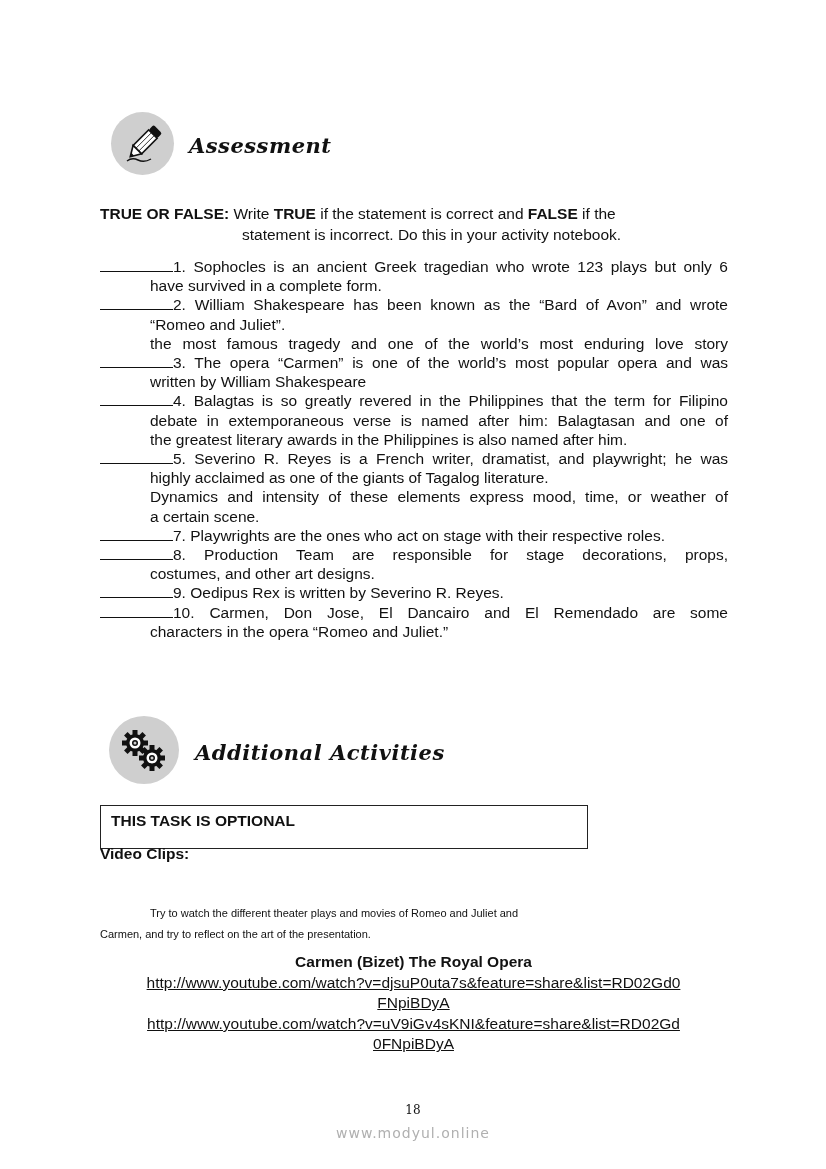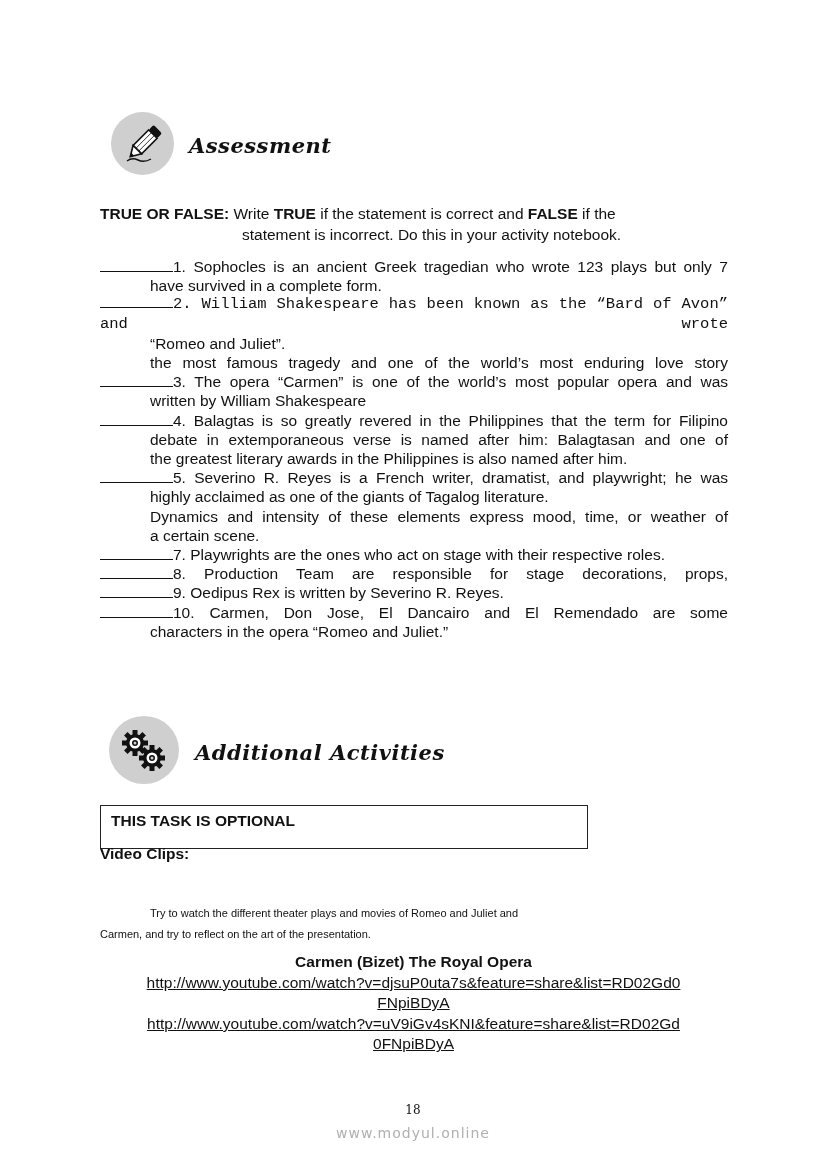--- a/index.html
+++ b/index.html
@@ -102,25 +102,25 @@
 
 <div class="instructions">
   <div>
     <span class="b">TRUE OR FALSE:</span><span> Write </span><span class="b">TRUE</span><span> if the statement is correct and </span><span class="b">FALSE</span><span> if the</span>
   </div>
   <div class="line2">statement is incorrect. Do this in your activity notebook.</div>
 </div>
 
 <div class="items" id="items">
     <div class="item">
-      <span class="first" style="text-align-last: justify;"><span class="blank"></span><span>1. Sophocles is an ancient Greek tragedian who wrote 123 plays but only 7</span></span>
+      <span class="first" style="text-align-last: justify;"><span class="blank"></span><span>1. Sophocles is an ancient Greek tragedian who wrote 123 plays but only 6</span></span>
       <span class="cont">have survived in a complete form.</span>
     </div>
     <div class="item">
-      <span class="first" style="text-align-last: justify; font-family: Liberation Mono, monospace;"><span class="blank"></span><span>2. William Shakespeare has been known as the “Bard of Avon” and wrote</span></span>
+      <span class="first" style="text-align-last: justify;"><span class="blank"></span><span>2. William Shakespeare has been known as the “Bard of Avon” and wrote</span></span>
       <span class="cont">“Romeo and Juliet”.</span>
       <span class="cont" style="text-align-last: justify;">the most famous tragedy and one of the world’s most enduring love story</span>
     </div>
     <div class="item">
       <span class="first" style="text-align-last: justify;"><span class="blank"></span><span>3. The opera “Carmen” is one of the world’s most popular opera and was</span></span>
       <span class="cont">written by William Shakespeare</span>
     </div>
     <div class="item">
       <span class="first" style="text-align-last: justify;"><span class="blank"></span><span>4. Balagtas is so greatly revered in the Philippines that the term for Filipino</span></span>
       <span class="cont" style="text-align-last: justify;">debate in extemporaneous verse is named after him: Balagtasan and one of</span>
@@ -132,20 +132,21 @@
     </div>
     <div class="item">
       <span class="cont" style="text-align-last: justify;">Dynamics and intensity of these elements express mood, time, or weather of</span>
       <span class="cont">a certain scene.</span>
     </div>
     <div class="item">
       <span class="first"><span class="blank"></span><span>7. Playwrights are the ones who act on stage with their respective roles.</span></span>
     </div>
     <div class="item">
       <span class="first" style="text-align-last: justify;"><span class="blank"></span><span>8. Production Team are responsible for stage decorations, props,</span></span>
+      <span class="cont">costumes, and other art designs.</span>
     </div>
     <div class="item">
       <span class="first"><span class="blank"></span><span>9. Oedipus Rex is written by Severino R. Reyes.</span></span>
     </div>
     <div class="item">
       <span class="first" style="text-align-last: justify;"><span class="blank"></span><span>10. Carmen, Don Jose, El Dancairo and El Remendado are some</span></span>
       <span class="cont">characters in the opera “Romeo and Juliet.”</span>
     </div>
   </div>
 

